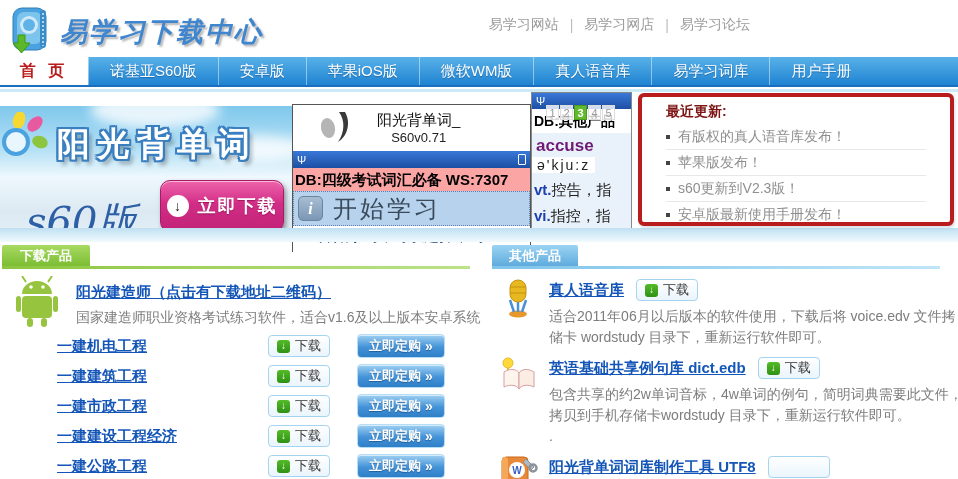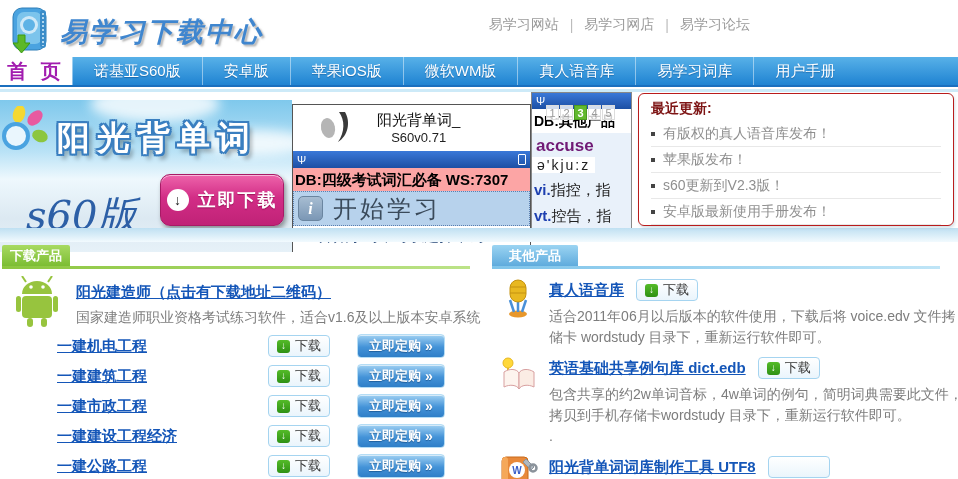--- a/index.html
+++ b/index.html
@@ -13,33 +13,33 @@
   .logo { position:absolute; left:8px; top:5px; display:flex; align-items:center; gap:6px; cursor:pointer; }
   .logo-text { font-size:27px; font-weight:bold; font-style:italic; color:#3f86cf;
                text-shadow:2px 2px 2px rgba(110,110,110,.5); letter-spacing:2px; }
   .top-links { position:absolute; right:8px; top:16px; font-size:14px; color:#9a9a9a; display:flex; align-items:center; }
   .top-links a { color:#9a9a9a; text-decoration:none; margin:0 11px; }
   .link-sep { color:#bcbcbc; }
 
   
   .nav { position:absolute; top:57px; left:0; width:958px; height:30px;
          background:linear-gradient(#58b1e8,#1f83d2); border-bottom:2px solid #1a6fbe; display:flex; }
-  .nav-active { width:72px; background:#fff; color:#a21caf; font-weight:bold; font-size:20px;
+  .nav-active { width:88px; background:#fff; color:#b91c1c; font-weight:bold; font-size:16px;
                 display:flex; align-items:center; justify-content:center; letter-spacing:4px; cursor:pointer; }
   .nav-item { color:#fff; font-size:15px; display:flex; align-items:center; padding:0 21px;
               border-left:1px solid rgba(255,255,255,.45); text-decoration:none;
               text-shadow:0 1px 1px rgba(0,60,120,.45); }
   .nav-strip { position:absolute; top:89px; left:0; width:958px; height:3px; background:#cdeaf8; }
 
   
   .carousel { position:absolute; top:92px; left:0; width:638px; height:136px; }
   .carousel-strip { position:absolute; top:228px; left:0; width:958px; height:14px;
                     background:linear-gradient(#bfe0f2,#f2fafe); }
 
-  .banner { position:absolute; left:0; top:8px; width:292px; height:152px; overflow:hidden;
+  .banner { position:absolute; left:0; top:14px; width:292px; height:136px; overflow:hidden;
             background:linear-gradient(180deg,#7fc8ec 0%,#b9e2f6 34%,#eef8fd 52%,#dce9f2 78%,#e6f1f8 100%); }
   .cloud { position:absolute; background:#fff; border-radius:50%; filter:blur(6px); opacity:.8; }
   .banner-title { position:absolute; left:57px; top:16px; font-size:33px; font-weight:bold; color:#fff;
                   letter-spacing:7px; white-space:nowrap;
                   text-shadow:2px 0 0 #3a7fc0,-2px 0 0 #3a7fc0,0 2px 0 #3a7fc0,0 -2px 0 #3a7fc0,
                               2px 2px 0 #3a7fc0,-2px -2px 0 #3a7fc0,2px -2px 0 #3a7fc0,-2px 2px 0 #3a7fc0,
                               4px 5px 4px rgba(0,0,0,.35); }
   .banner-edition { position:absolute; left:26px; top:72px; font-size:40px; font-style:italic;
                     color:#2c5fa6; font-family:"DejaVu Serif","Liberation Serif",serif;margin-top:16px; }
   .pink-btn { position:absolute; left:160px; top:74px; width:124px; height:52px;
@@ -81,31 +81,31 @@
                  padding:0 5px; letter-spacing:2px; white-space:nowrap; }
   .p2-meaning { font-size:15px; white-space:nowrap; margin:7px 0 0 2px; color:#222; }
   .p2-pos { color:#1d3fb0; font-weight:bold; }
   .pagination { position:absolute; left:546px; top:105px; display:flex; gap:1px; }
   .page-num { width:13px; height:15px; background:rgba(255,255,255,.8); border:1px solid #ddd;
               color:#999; font-size:11px; display:flex; align-items:center; justify-content:center; cursor:pointer; }
   .page-num.active { background:#62b92e; border-color:#4a9a1e; color:#fff; font-weight:bold; }
 
   
   .updates { position:absolute; left:638px; top:93px; width:316px; height:133px; background:#fff;
-             border:1px solid #b91c1c; border-radius:6px; box-shadow:1px 2px 3px rgba(150,180,200,.4);
-             padding:6px 12px 0; }
+             border:4px solid #b91c1c; border-radius:6px; box-shadow:1px 2px 3px rgba(150,180,200,.4);
+             padding:6px 24px 0; }
   .updates-title { color:#7e1515; font-weight:bold; font-size:14px; height:21px; }
   .update-item { display:flex; align-items:center; gap:8px; height:26px;
                  border-bottom:1px solid #e8e8e8; font-size:14px; color:#8f8f8f; cursor:pointer; }
   .bullet { width:4px; height:4px; background:#444; flex:none; }
 
   
   .tab { position:absolute; height:21px; color:#fff; font-size:13px; font-weight:bold;
          display:flex; align-items:center; justify-content:center; border-radius:2px 2px 0 0; }
-  .tab-green { left:2px; top:245px; width:68px; background:linear-gradient(#a8da62,#7cbd33); }
+  .tab-green { left:2px; top:245px; width:88px; background:linear-gradient(#a8da62,#7cbd33); }
   .rule-green { position:absolute; left:2px; top:266px; width:468px; height:3px;
                 background:linear-gradient(90deg,#8cc63f,#bce388); }
   .tab-blue { left:492px; top:245px; width:86px; background:linear-gradient(#9bd4f2,#5fabdd); }
   .rule-blue { position:absolute; left:492px; top:266px; width:448px; height:3px;
                background:linear-gradient(90deg,#7fc4ea,#bfe5f7); }
 
   
   .product-head { position:absolute; left:14px; top:276px; width:460px; display:flex; gap:16px; }
   .p-title { display:inline-block; color:#1456b8; font-weight:bold; font-size:15px;
              text-decoration:underline; margin:7px 0 7px; white-space:nowrap; }
@@ -222,24 +222,24 @@
     </div>
 
     <div class="phone2">
       <div class="statusbar p2-status">
         <span>Ψ</span>
       </div>
       <div class="p2-db">DB:其他产品</div>
       <div class="p2-word">accuse</div>
       <div class="p2-phonetic">ə'kju:z</div>
       <div class="p2-meaning">
+        <span class="p2-pos">vt.</span><span>控告，指</span>
+      </div>
+      <div class="p2-meaning">
         <span class="p2-pos">vi.</span><span>指控，指</span>
-      </div>
-      <div class="p2-meaning">
-        <span class="p2-pos">vt.</span><span>控告，指</span>
       </div>
     </div>
   </div>
 
   <div class="pagination">
     <span class="page-num">1</span>
     <span class="page-num">2</span>
     <span class="page-num active">3</span>
     <span class="page-num">4</span>
     <span class="page-num">5</span>

